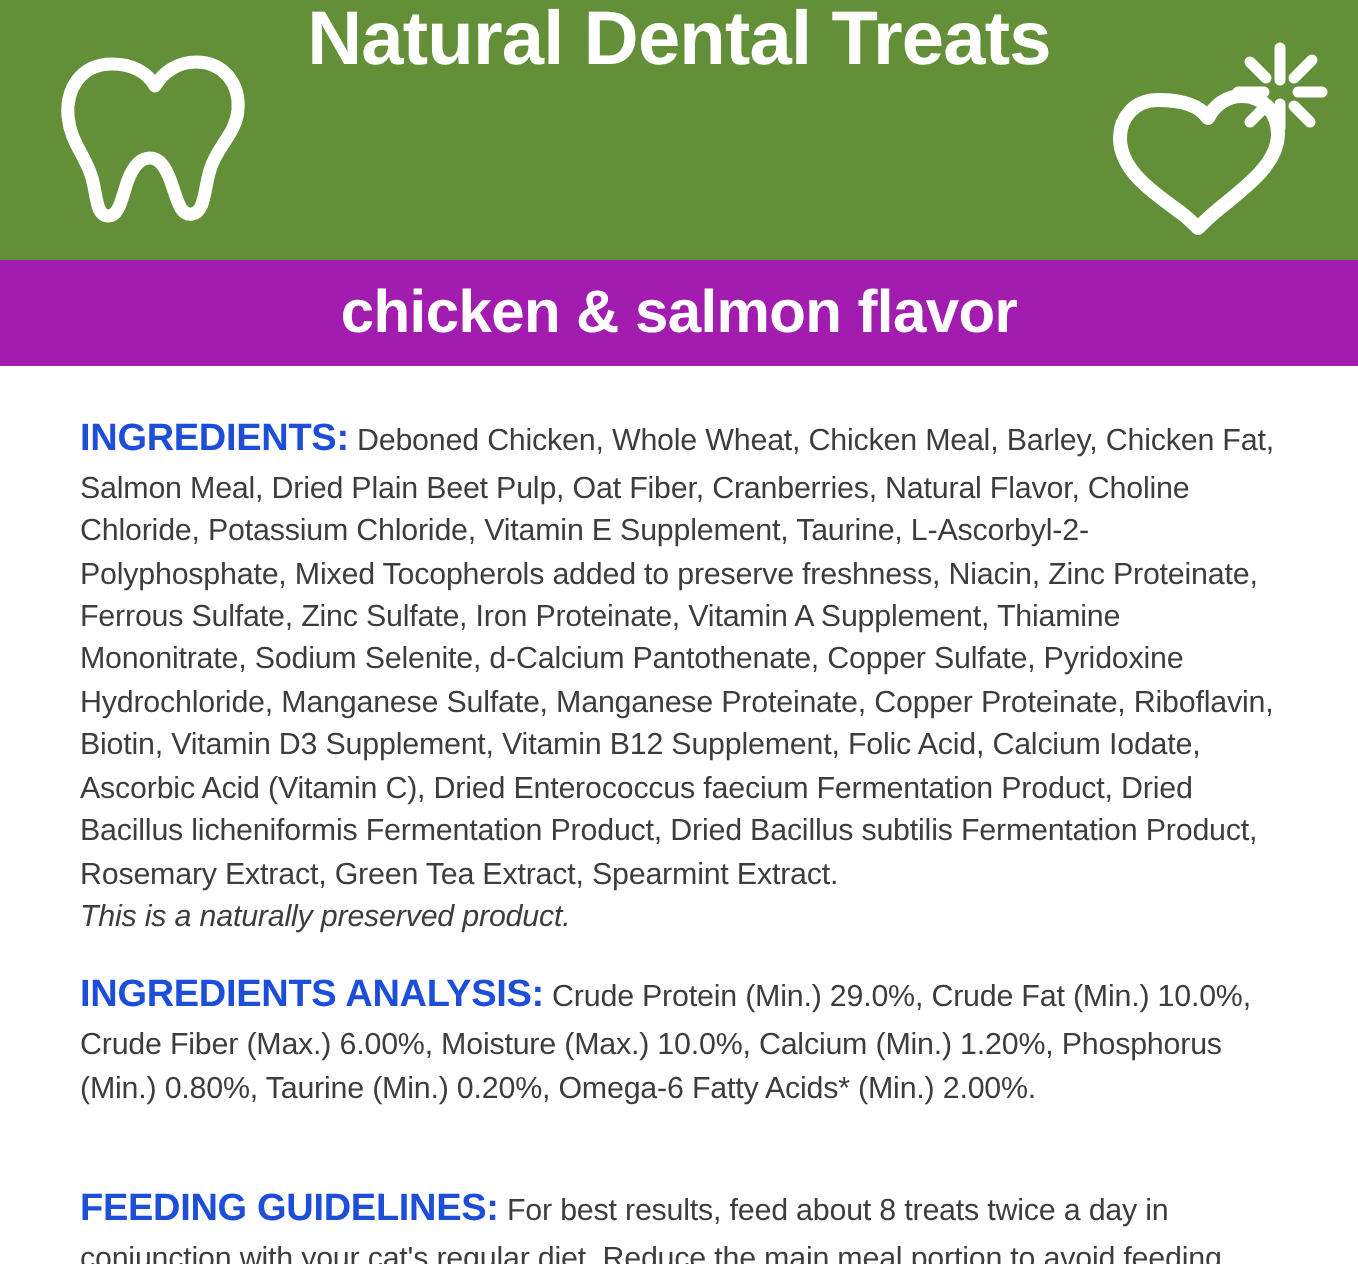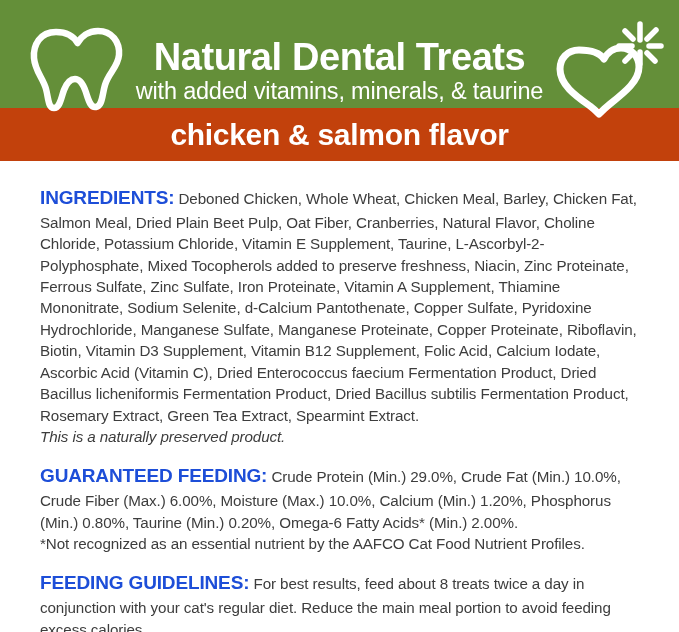--- a/index.html
+++ b/index.html
@@ -12,25 +12,25 @@
   .label-card {
     width: 679px;
     height: 632px;
     position: relative;
     overflow: hidden;
     background: #ffffff;
   }
 
   
   .header-band {
-    height: 108px;
+    height: 130px;
     background: #648f39;
     position: relative;
     display: flex;
-    align-items: flex-end;
+    align-items: flex-start;
     justify-content: center;
   }
   .tooth-icon {
     position: absolute;
     left: 26px;
     top: 22px;
     width: 104px;
     height: 92px;
   }
   .heart-icon {
@@ -58,21 +58,21 @@
     font-size: 23.5px;
     font-weight: normal;
     letter-spacing: -0.2px;
     line-height: 1.22;
     white-space: nowrap;
   }
 
   
   .flavor-band {
     height: 53px;
-    background: #c2410c;
+    background: #a21caf;
     display: flex;
     align-items: center;
     justify-content: center;
   }
   .flavor-text {
     color: #ffffff;
     font-size: 30px;
     font-weight: bold;
     letter-spacing: -0.3px;
     line-height: 1;
@@ -112,21 +112,20 @@
       <svg viewBox="0 0 104 92" width="104" height="92" aria-hidden="true">
         <path d="M30 10 C14 10 7 23 8 36 C9 49 17 56 20 67 C22.5 76 22 86 28 86
                  C34 86 35 76 38 68 C40.5 61.5 44 57 49 57 C54 57 57 62 59.5 69
                  C62.5 77.5 64 86 70 85 C76.5 84 76 73 79 63 C82.5 51 92 45 93 33
                  C94 20 86 9 72 9 C62 9 55 15 51.5 21 C47.5 14 40 10 30 10 Z" fill="none" stroke="#ffffff" stroke-width="6.5" stroke-linejoin="round" stroke-linecap="round"></path>
       </svg>
     </span>
 
     <div class="header-text">
       <div class="header-title">Natural Dental Treats</div>
-      <div class="header-subtitle">with added vitamins, minerals, &amp; taurine</div>
     </div>
 
     <span class="heart-icon">
       <svg viewBox="0 0 116 108" width="116" height="108" aria-hidden="true">
         <path d="M30 38 C18 38 11 47 11 57 C11 73 27 84 41 94 C45 97 48 100 50 102
                  C52 100 56 96 61 92 C76 80 90 69 90 55 C90 45 83 36 72 36
                  C64 36 58 41 55 47 C51 41 42 38 30 38 Z" fill="none" stroke="#ffffff" stroke-width="7" stroke-linejoin="round" stroke-linecap="round"></path>
         <g stroke="#ffffff" stroke-width="5.5" stroke-linecap="round">
           <line x1="91" y1="28" x2="91" y2="12"></line>
           <line x1="91" y1="40" x2="91" y2="52"></line>
@@ -151,24 +150,23 @@
       <p class="sec-body">
         <span class="sec-heading run-in">INGREDIENTS:</span>
         <span>Deboned Chicken, Whole Wheat, Chicken Meal, Barley, Chicken Fat, Salmon Meal, Dried Plain Beet Pulp, Oat Fiber, Cranberries, Natural Flavor, Choline Chloride, Potassium Chloride, Vitamin E Supplement, Taurine, L-Ascorbyl-2-Polyphosphate, Mixed Tocopherols added to preserve freshness, Niacin, Zinc Proteinate, Ferrous Sulfate, Zinc Sulfate, Iron Proteinate, Vitamin A Supplement, Thiamine Mononitrate, Sodium Selenite, d-Calcium Pantothenate, Copper Sulfate, Pyridoxine Hydrochloride, Manganese Sulfate, Manganese Proteinate, Copper Proteinate, Riboflavin, Biotin, Vitamin D3 Supplement, Vitamin B12 Supplement, Folic Acid, Calcium Iodate, Ascorbic Acid (Vitamin C), Dried Enterococcus faecium Fermentation Product, Dried Bacillus licheniformis Fermentation Product, Dried Bacillus subtilis Fermentation Product, Rosemary Extract, Green Tea Extract, Spearmint Extract.</span>
         <br>
         <span class="note-italic">This is a naturally preserved product.</span>
       </p>
     </div>
 
     <div class="section">
       <p class="sec-body">
-        <span class="sec-heading run-in">GUARANTEED FEEDING:</span>
+        <span class="sec-heading run-in">INGREDIENTS ANALYSIS:</span>
         <span>Crude Protein (Min.) 29.0%, Crude Fat (Min.) 10.0%, Crude Fiber (Max.) 6.00%, Moisture (Max.) 10.0%, Calcium (Min.) 1.20%, Phosphorus (Min.) 0.80%, Taurine (Min.) 0.20%, Omega-6 Fatty Acids* (Min.) 2.00%.</span>
         <br>
-        <span>*Not recognized as an essential nutrient by the AAFCO Cat Food Nutrient Profiles.</span>
         <br>
       </p>
     </div>
 
     <div class="section">
       <p class="sec-body">
         <span class="sec-heading run-in">FEEDING GUIDELINES:</span>
         <span>For best results, feed about 8 treats twice a day in conjunction with your cat's regular diet.  Reduce the main meal portion to avoid feeding excess calories.</span>
       </p>
     </div>

